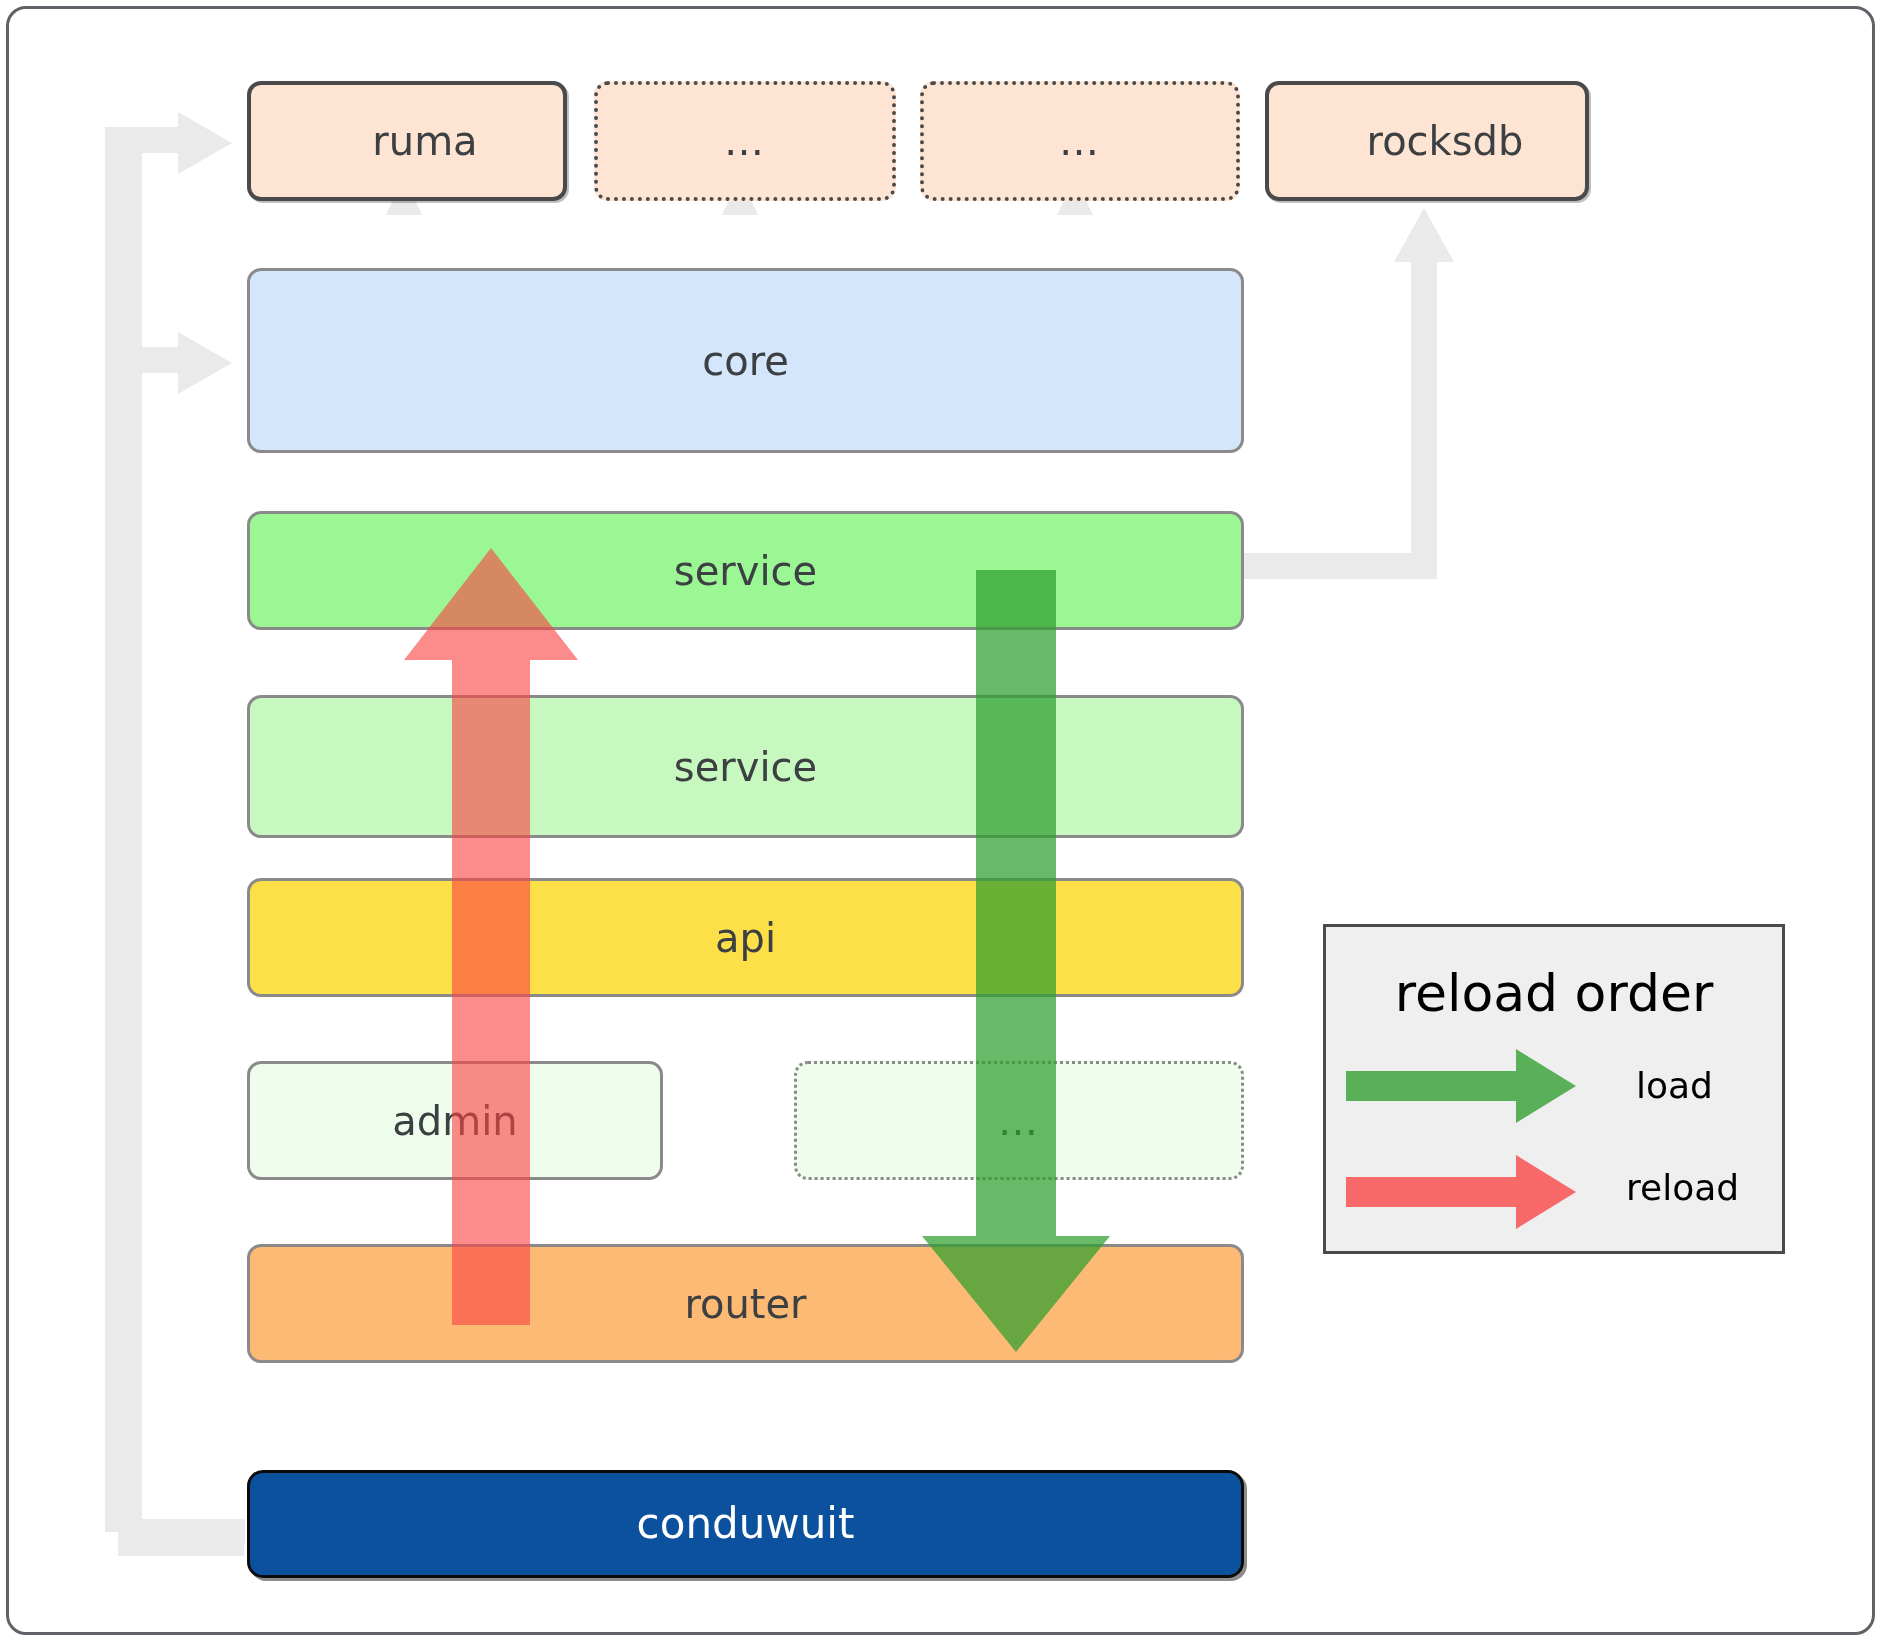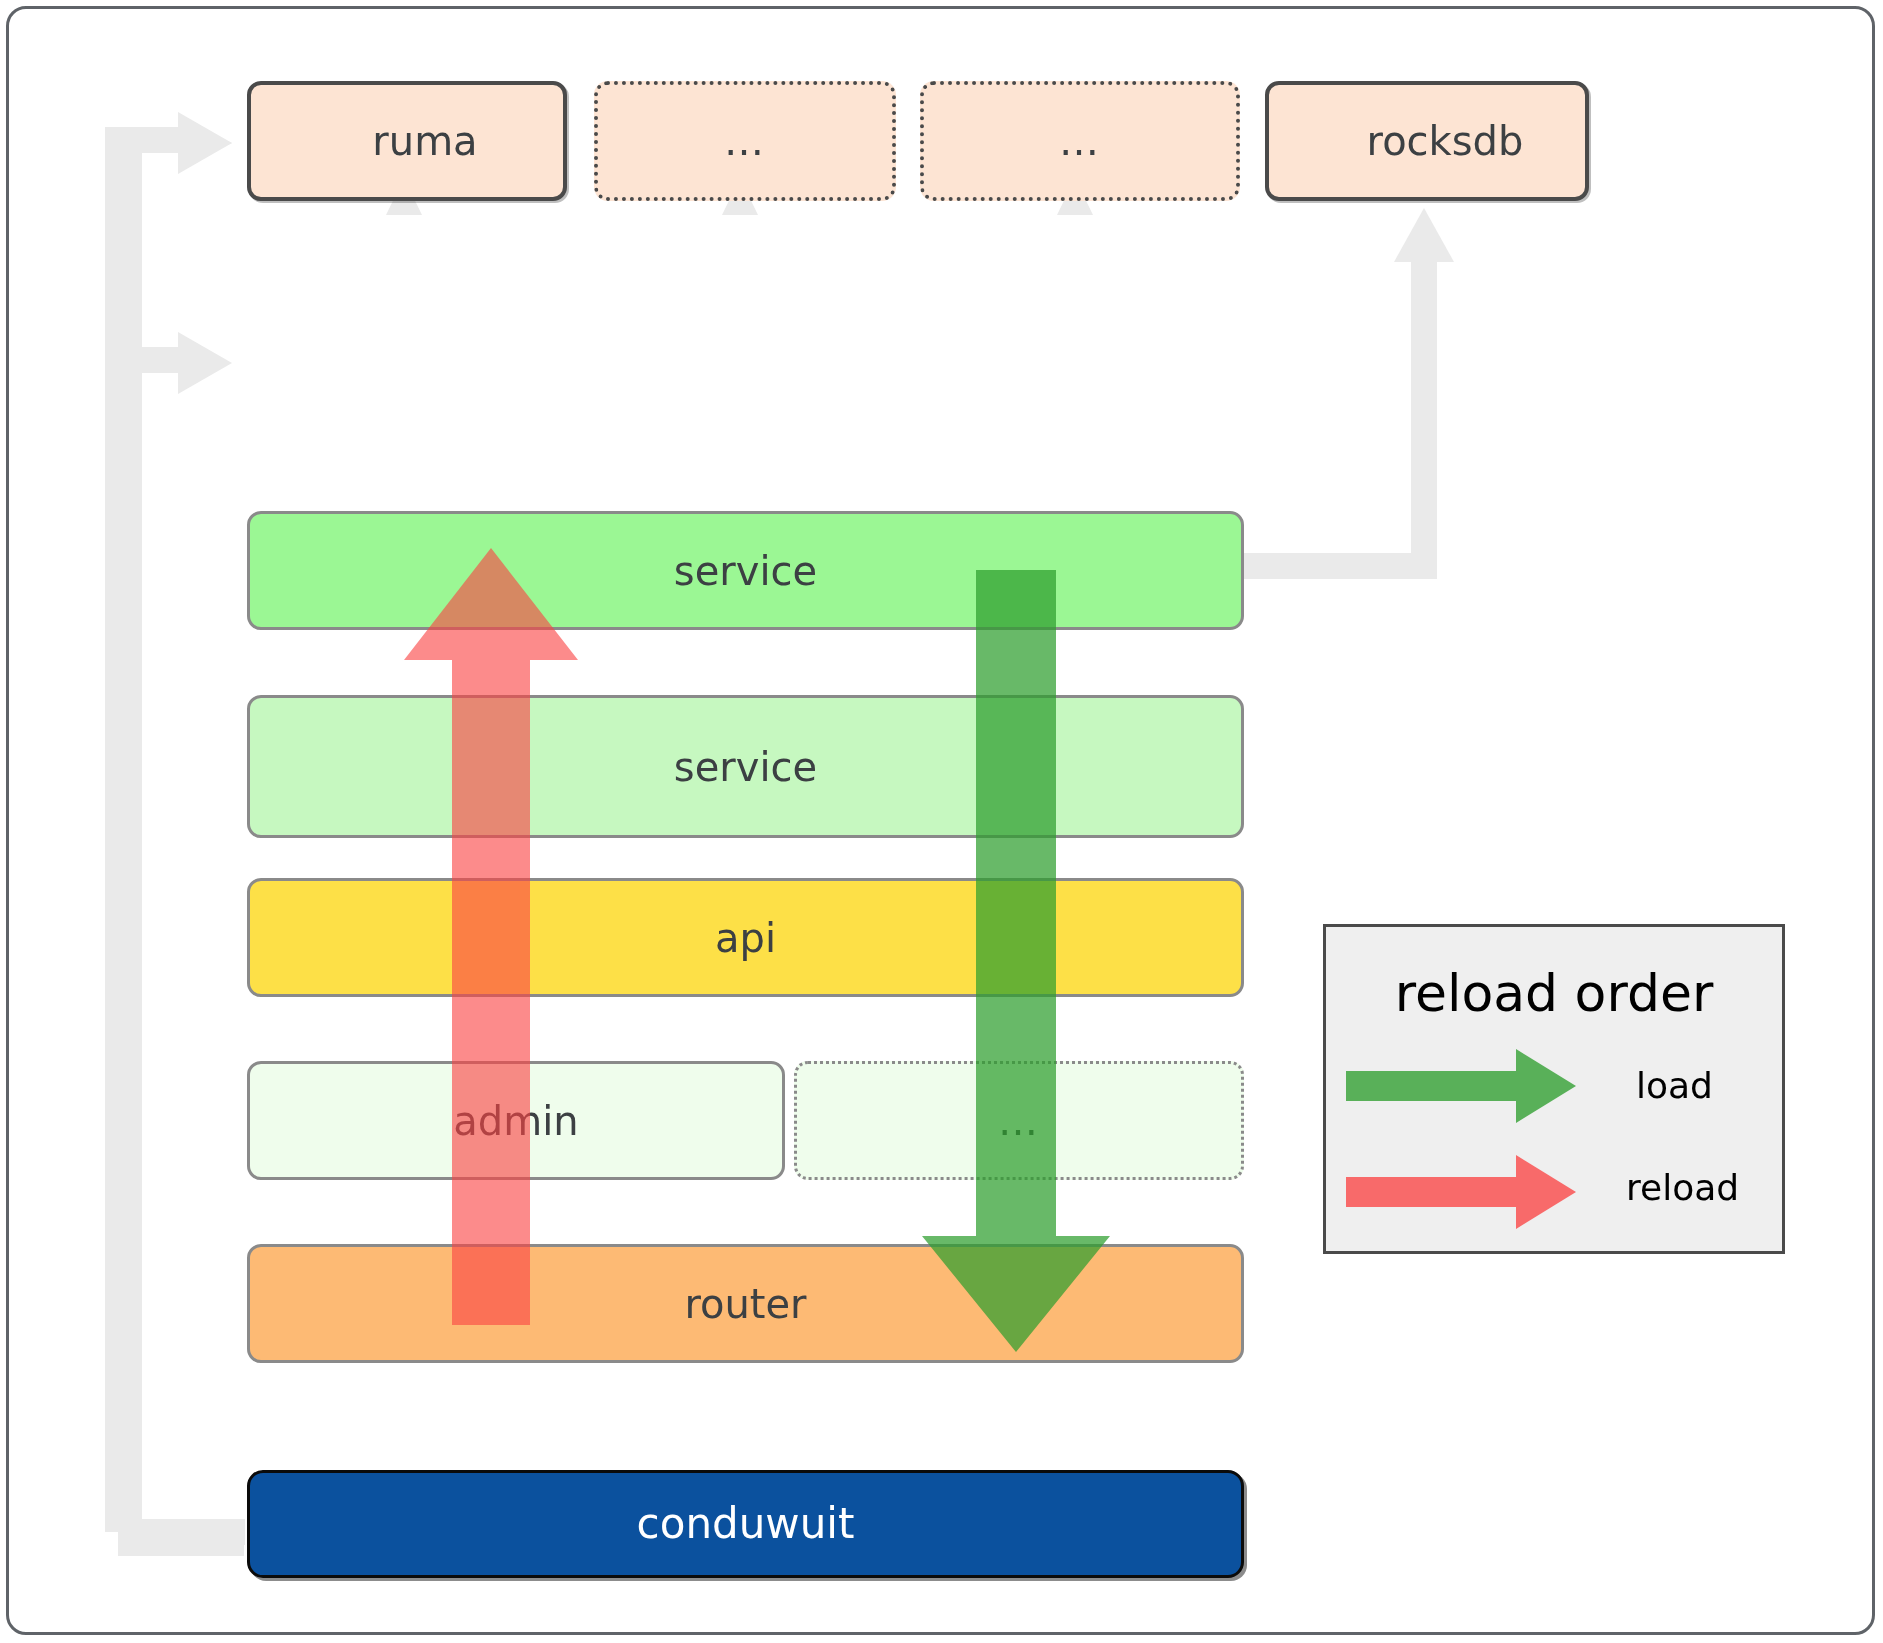--- a/index.html
+++ b/index.html
@@ -170,34 +170,37 @@
   </div>
 
   <div class="node dep-dotted" style="left:920px;top:81px;width:320px;height:120px;">
     <span class="dots">…</span>
   </div>
 
   <div class="node dep-solid" style="left:1265px;top:81px;width:324px;height:120px;">
     <span class="lbl">rocksdb</span>
   </div>
 
+  <div class="node core-box" style="left:247px;top:268px;width:997px;height:185px;">
+    <span class="lbl">core</span>
+  </div>
 
   <div class="node layer-box" style="left:247px;top:511px;width:997px;height:119px;background:#9bf794;">
     <span class="lbl">service</span>
   </div>
 
   <div class="node layer-box" style="left:247px;top:695px;width:997px;height:143px;background:#c6f8c0;">
     <span class="lbl">service</span>
   </div>
 
   <div class="node layer-box" style="left:247px;top:878px;width:997px;height:119px;background:#fde047;">
     <span class="lbl">api</span>
   </div>
 
-  <div class="node layer-box" style="left:247px;top:1061px;width:538px;height:119px;background:#effdec;">
+  <div class="node layer-box" style="left:247px;top:1061px;width:416px;height:119px;background:#effdec;">
     <span class="lbl">admin</span>
   </div>
 
   <div class="node layer-box dotted" style="left:794px;top:1061px;width:450px;height:119px;background:#effdec;">
     <span class="dots">…</span>
   </div>
 
   <div class="node layer-box" style="left:247px;top:1244px;width:997px;height:119px;background:#fdba74;">
     <span class="lbl">router</span>
   </div>

